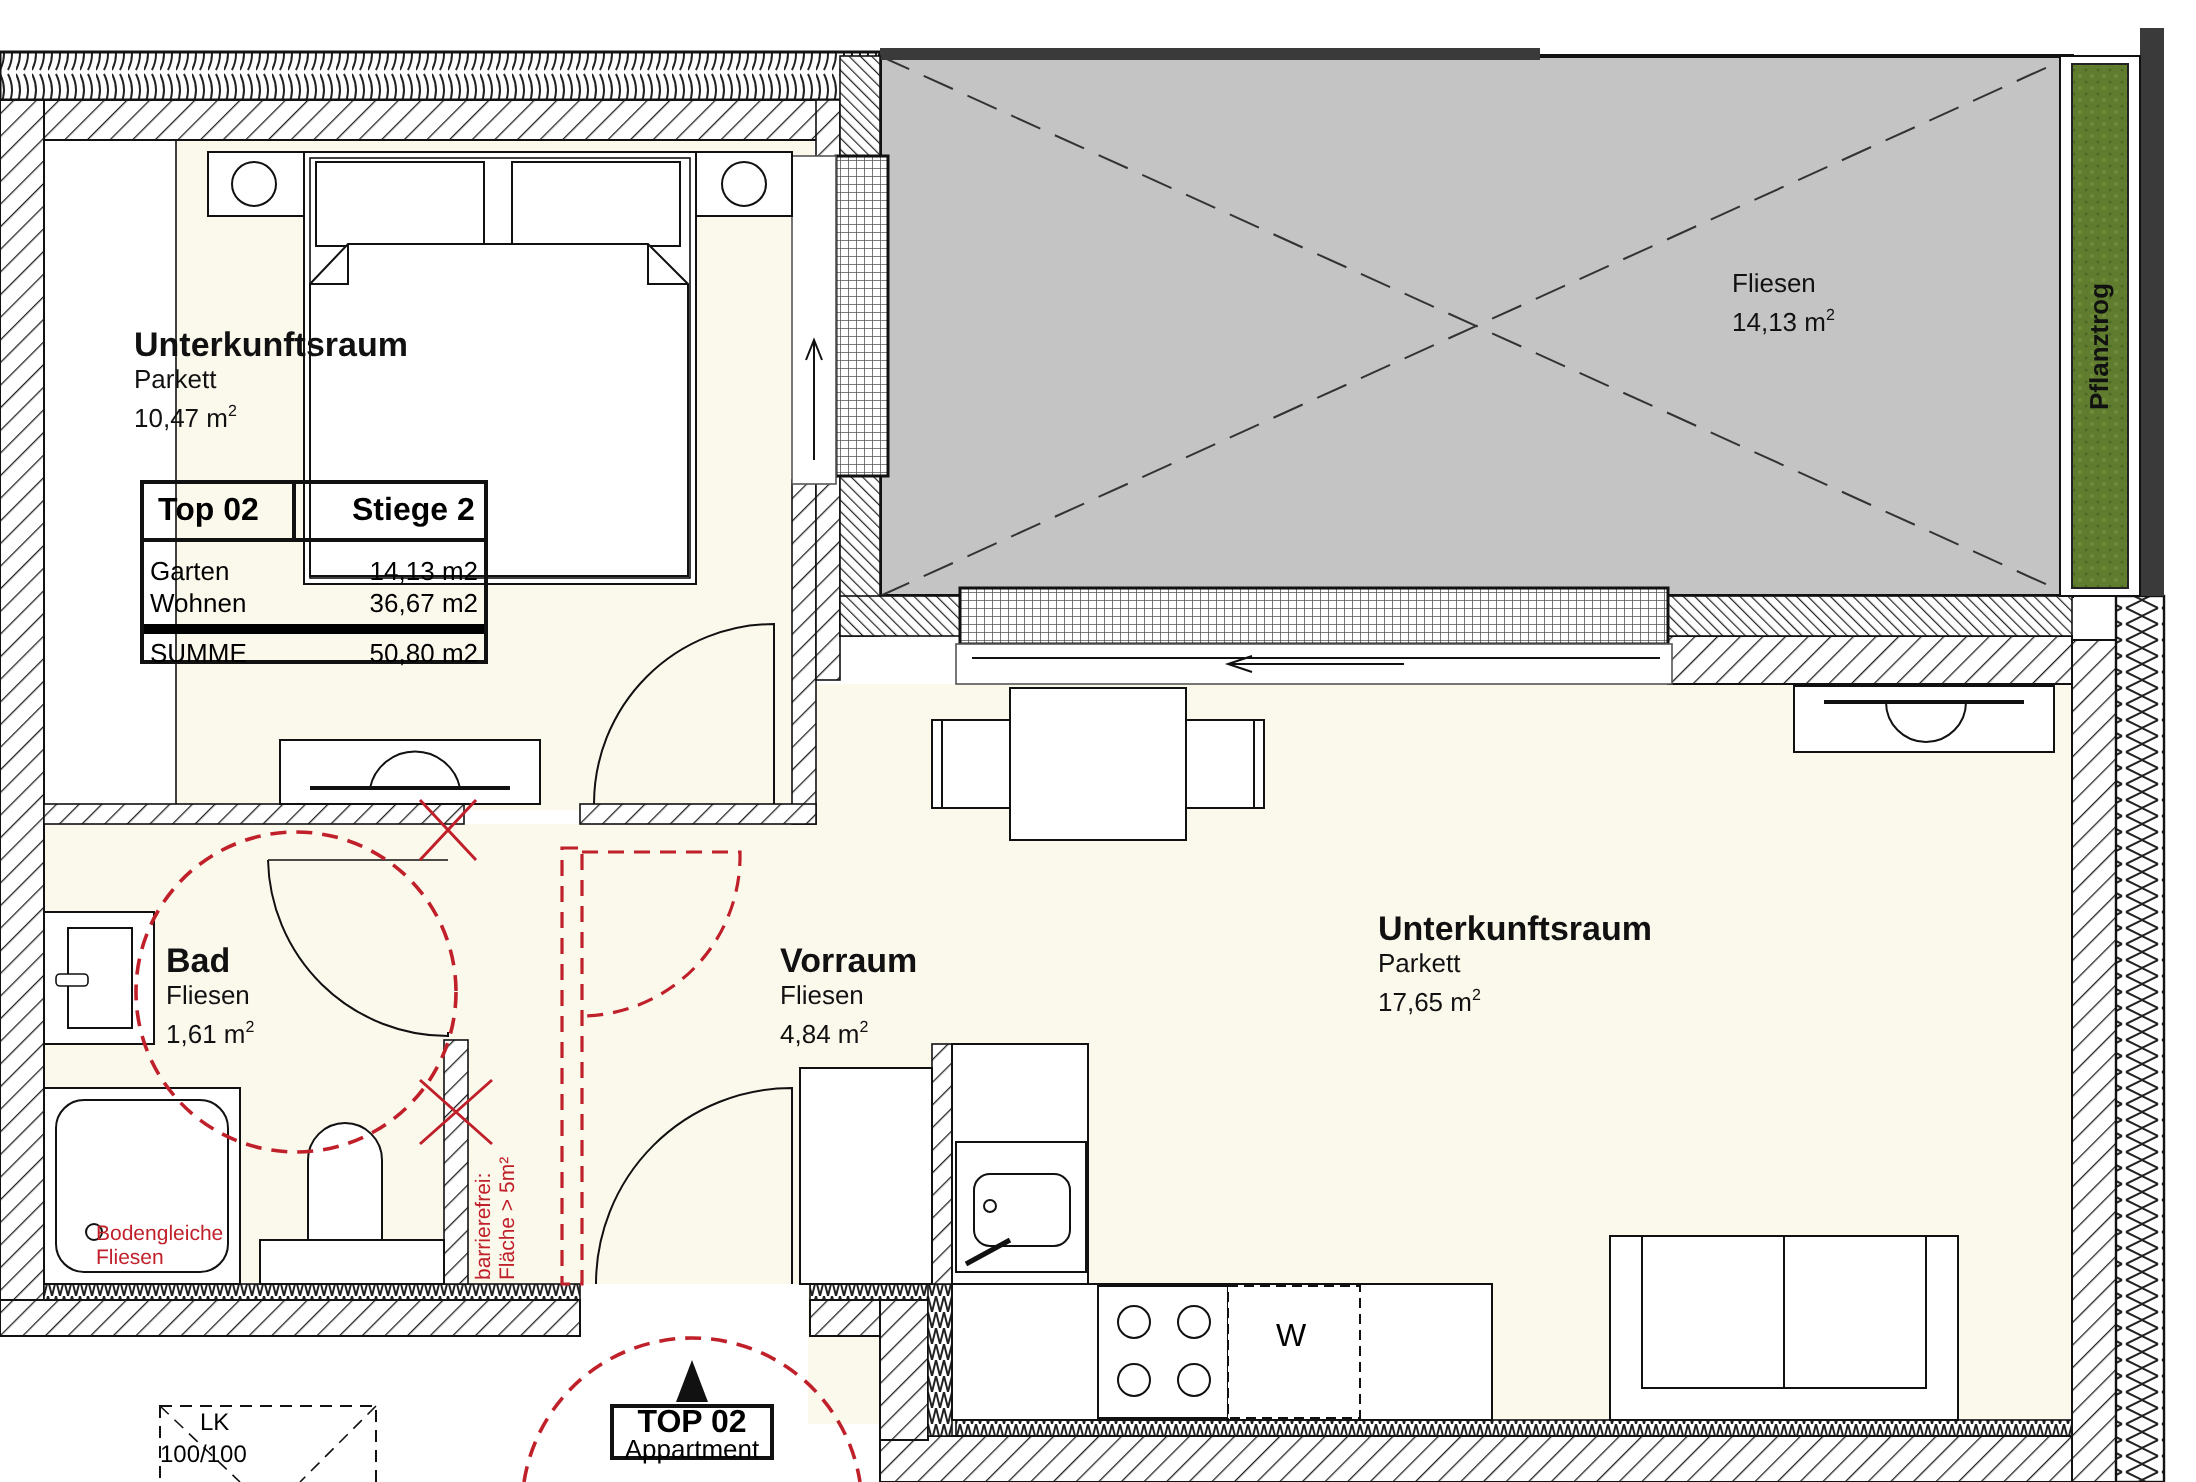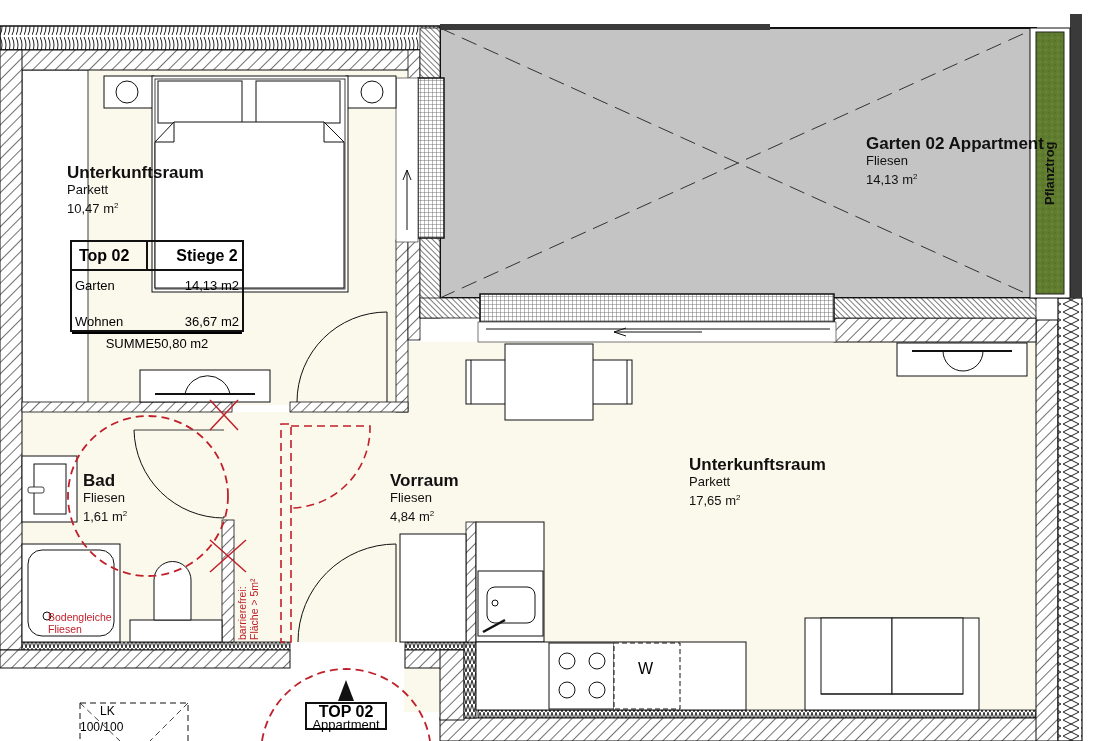--- a/index.html
+++ b/index.html
@@ -8,24 +8,24 @@
   .lbl { position: absolute; color: #111; font-family: "Liberation Sans", sans-serif; white-space: nowrap; line-height: 1.1; }
   .room-name { font-weight: bold; font-size: 17px; }
   .room-floor { font-size: 13px; margin-top: 0; }
   .room-area { font-size: 13px; margin-top: 5px; }
   .room-area sup { font-size: 8px; }
   .red-note { position: absolute; color: #c0202a; font-size: 10.5px; line-height: 1.15; }
   .summary { position: absolute; left: 70px; top: 240px; width: 174px; height: 92px; border: 2px solid #111; background: rgba(255,255,255,0.0); box-sizing: border-box; }
   .summary .hdr { display: flex; height: 27px; border-bottom: 2px solid #111; }
   .summary .hdr div { font-weight: bold; font-size: 16px; line-height: 27px; }
   .summary .hdr .c1 { width: 76px; padding-left: 7px; border-right: 2px solid #111; box-sizing: border-box; }
-  .summary .hdr .c2 { flex: 1; text-align: center; padding-right: 4px; padding-left: 28px; }
-  .summary .row { display: flex; justify-content: space-between; font-size: 13px; padding: 0 3px; height: 16px; line-height: 16px; margin-top: 20px; }
+  .summary .hdr .c2 { flex: 1; text-align: left; padding-right: 4px; padding-left: 28px; }
+  .summary .row { display: flex; justify-content: space-between; font-size: 13px; padding: 0 3px; height: 16px; line-height: 16px; }
   .summary .row.first { margin-top: 7px; justify-content: space-between; }
-  .summary .row.sum { border-top: 2px solid #000000; margin-top: 2px; height: 20px; line-height: 20px; justify-content: center; }
+  .summary .row.sum { border-top: 5px solid #000000; margin-top: 2px; height: 20px; line-height: 20px; }
   .tag { position: absolute; left: 305px; top: 702px; width: 82px; height: 28px; border: 2px solid #111; background: #fff; text-align: center; box-sizing: border-box; }
   .tag .t1 { font-weight: bold; font-size: 16px; line-height: 14px; margin-top: 1px; }
   .tag .t2 { font-size: 13px; line-height: 12px; }
   .lk { position: absolute; left: 80px; top: 703px; font-size: 12px; line-height: 16px; }
   .w-label { position: absolute; left: 638px; top: 660px; font-size: 16px; }
   .pflanz { position: absolute; left: 1042px; top: 140px; transform-origin: left top; transform: rotate(-90deg) translate(-65px, 0); font-weight: bold; font-size: 13px; color: #111; }
 </style>
 </head>
 <body>
 
@@ -190,21 +190,20 @@
   <path d="M338 701 L346 680 L354 701 Z" fill="#111"></path>
 </svg>
 
 <div class="lbl" style="left:67px; top:164px;">
   <div class="room-name">Unterkunftsraum</div>
   <div class="room-floor">Parkett</div>
   <div class="room-area"><span>10,47 m</span><sup>2</sup></div>
 </div>
 
 <div class="lbl" style="left:866px; top:135px;">
-  <div class="room-name">Garten 02 Appartment</div>
   <div class="room-floor">Fliesen</div>
   <div class="room-area"><span>14,13 m</span><sup>2</sup></div>
 </div>
 
 <div class="lbl" style="left:83px; top:472px;">
   <div class="room-name">Bad</div>
   <div class="room-floor">Fliesen</div>
   <div class="room-area"><span>1,61 m</span><sup>2</sup></div>
 </div>
 

